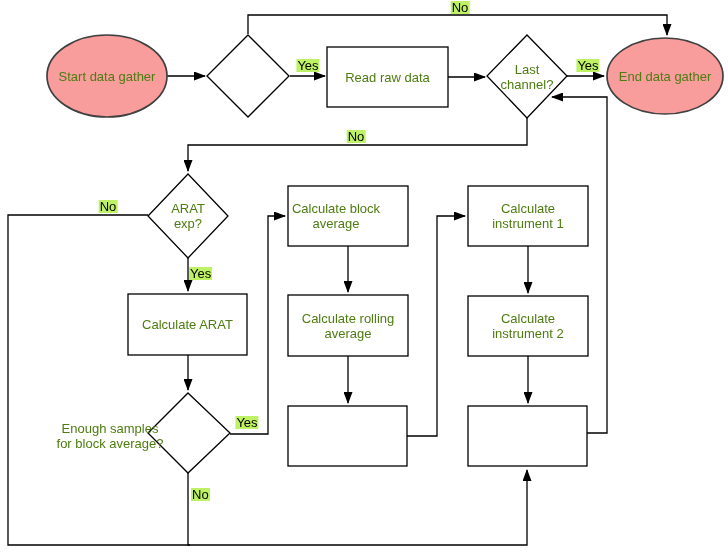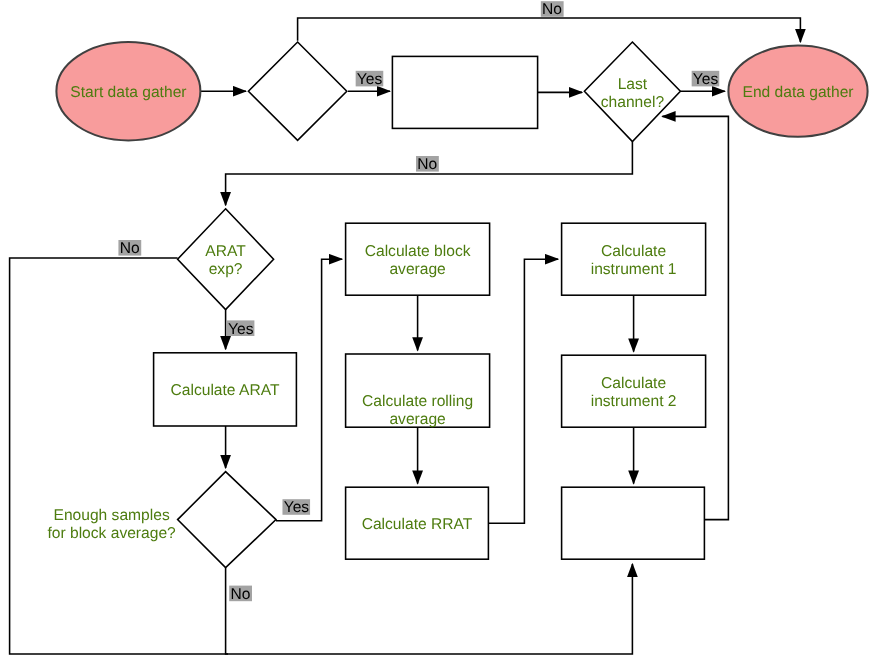--- a/index.html
+++ b/index.html
@@ -12,21 +12,21 @@
   .shape-rect { fill:#ffffff; stroke:#000000; stroke-width:1.3; }
   .shape-diamond { fill:#ffffff; stroke:#000000; stroke-width:1.3; }
   .shape-terminal { stroke:#404040; stroke-width:1.7; }
   .label {
     position:absolute; display:flex; align-items:center; justify-content:center;
     text-align:center; font-size:13px; line-height:15px; color:#4d7c0f;
     white-space:pre-line; pointer-events:none;
   }
   .edge-label {
     position:absolute; font-size:13px; line-height:13px; color:#000000;
-    background:#a3a3a3; padding:0 1px; pointer-events:none;
+    background:#bef264; padding:0 1px; pointer-events:none;
   }
   .ctr { transform:translateX(-50%); }
 </style>
 </head>
 <body>
 
 <div class="canvas">
   <svg width="728" height="555" viewBox="0 0 728 555">
     <defs>
       <marker id="arrow" markerUnits="userSpaceOnUse" markerWidth="12" markerHeight="9" refX="11" refY="4.5" orient="auto">
@@ -66,33 +66,33 @@
       <rect class="shape-rect" x="288" y="186" width="120" height="60"></rect>
       <rect class="shape-rect" x="288" y="295" width="120" height="61"></rect>
       <rect class="shape-rect" x="288" y="406" width="119" height="60"></rect>
       <rect class="shape-rect" x="468" y="186" width="120" height="60"></rect>
       <rect class="shape-rect" x="468" y="296" width="120" height="60"></rect>
       <rect class="shape-rect" x="468" y="406" width="119" height="60"></rect>
     </g>
   </svg>
 
   <div class="label" style="left:47px;top:35px;width:120px;height:82px">Start data gather</div>
+  <div class="label" style="left:327px;top:47px;width:121px;height:60px">Read raw data</div>
   <div class="label" style="left:492px;top:35px;width:70px;height:83px">Last
 channel?</div>
   <div class="label" style="left:609px;top:38px;width:112px;height:76px">End data gather</div>
   <div class="label" style="left:128px;top:294px;width:119px;height:61px">Calculate ARAT</div>
   <div class="label" style="left:153px;top:174px;width:70px;height:84px">ARAT
 exp?</div>
-  <div class="label" style="left:28px;top:419px;width:130px;height:34px">Enough samples
+  <div class="label" style="left:45px;top:419px;width:130px;height:34px">Enough samples
 for block average?</div>
-  <div class="label" style="left:288px;top:186px;width:120px;height:60px">Calculate block
+  <div class="label" style="left:276px;top:186px;width:120px;height:60px">Calculate block
 average</div>
-  <div class="label" style="left:288px;top:310px;width:120px;height:61px">Calculate rolling
+  <div class="label" style="left:288px;top:295px;width:120px;height:61px">Calculate rolling
 average</div>
-  <div class="label" style="left:288px;top:406px;width:119px;height:60px">Calculate RRAT</div>
   <div class="label" style="left:468px;top:186px;width:120px;height:60px">Calculate
 instrument 1</div>
   <div class="label" style="left:468px;top:296px;width:120px;height:60px">Calculate
 instrument 2</div>
 
   <div class="edge-label ctr" style="left:460px;top:1px">No</div>
   <div class="edge-label ctr" style="left:308px;top:59px">Yes</div>
   <div class="edge-label ctr" style="left:588px;top:59px">Yes</div>
   <div class="edge-label ctr" style="left:356px;top:130px">No</div>
   <div class="edge-label ctr" style="left:108px;top:200px">No</div>

